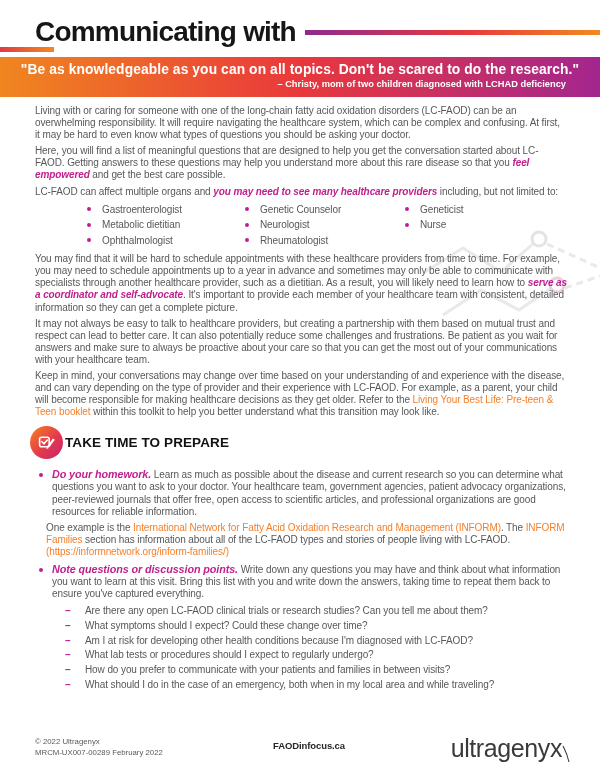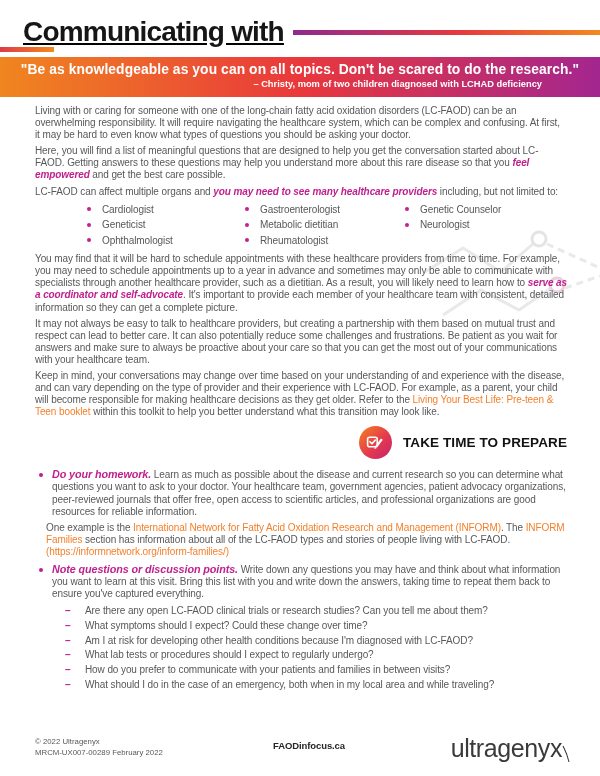--- a/index.html
+++ b/index.html
@@ -12,34 +12,34 @@
   }
   .page { position:relative; width:600px; height:776px; overflow:hidden; background:#fff; }
 
   
   header { padding-top:17px; }
   .trow { display:flex; align-items:center; }
   .title {
     font-size:28px; font-weight:bold; color:#161616;
     margin:0; line-height:30px; letter-spacing:-0.8px; white-space:nowrap;
   }
-  .trow1 { padding-left:23px;text-decoration:underline; }
+  .trow1 { padding-left:35px; }
   .trow2 { }
   .rule { height:5px; }
   .rule-right { flex:1; margin-left:9px; background:linear-gradient(90deg,#8e2a8e 0%, #e8393d 55%, #f28a20 100%); }
   .rule-left  { width:54px; margin-right:5px; background:linear-gradient(90deg,#df3a46 0%, #f28a20 100%); }
 
   
   .banner {
     margin-top:5px; height:40px; width:100%;
     background:linear-gradient(90deg,#f0861f 0%, #e9383c 50%, #a3268f 100%);
     color:#fff; overflow:hidden;
   }
   .quote { text-align:center; font-size:13.8px; font-weight:bold; padding-top:5px; letter-spacing:0.1px; }
-  .attribution { text-align:right; padding-right:58px; font-size:9.3px; font-weight:bold; margin-top:2px; }
+  .attribution { text-align:right; padding-right:34px; font-size:9.3px; font-weight:bold; margin-top:2px; }
 
   
   .molecule { position:absolute; right:0; top:218px; width:175px; height:122px; z-index:0; }
 
   
   main {
     position:relative; z-index:1;
     padding:8px 33px 0 35px;
     color:#57585a; font-size:10px; line-height:12.1px; letter-spacing:-0.1px;
   }
@@ -48,21 +48,21 @@
   .lead-in { font-size:10.8px; }
   a.orange { color:#f57f29; text-decoration:none; cursor:pointer; }
 
   .providers {
     display:grid; grid-template-columns:158px 160px auto;
     padding-left:52px; margin:1px 0 5px 0;
   }
   .prov { display:flex; align-items:center; line-height:15.5px; }
   .pdot { width:4px; height:4px; border-radius:50%; background:#c0208e; margin-right:11px; flex:none; }
 
-  .section-head { display:flex; align-items:center; gap:11px; margin:8px 0 9px -5px;justify-content:flex-end; }
+  .section-head { display:flex; align-items:center; gap:2px; margin:8px 0 9px -5px; }
   .icon-circle {
     width:33px; height:33px; border-radius:50%; flex:none;
     background:linear-gradient(135deg,#f4831f 0%, #e43a4d 55%, #c52370 100%);
     display:flex; align-items:center; justify-content:center;
   }
   .section-title { font-size:13.5px; font-weight:bold; color:#121212; margin:0; letter-spacing:0.1px; }
 
   .bullet { display:flex; margin:0 0 4px 0; }
   .bdot { width:4px; height:4px; border-radius:50%; background:#c0208e; margin:5px 9px 0 4px; flex:none; }
   .bullet p { margin:0; }
@@ -117,41 +117,41 @@
 
     <p>Living with or caring for someone with one of the long-chain fatty acid oxidation disorders (LC-FAOD) can be an overwhelming responsibility. It will require navigating the healthcare system, which can be complex and confusing. At first, it may be hard to even know what types of questions you should be asking your doctor.</p>
 
     <p><span>Here, you will find a list of meaningful questions that are designed to help you get the conversation started about LC-FAOD. Getting answers to these questions may help you understand more about this rare disease so that you </span><span class="mag">feel empowered</span><span> and get the best care possible.</span></p>
 
     <p><span>LC-FAOD can affect multiple organs and </span><span class="mag">you may need to see many healthcare providers</span><span> including, but not limited to:</span></p>
 
     <div class="providers">
       <div class="prov">
           <span class="pdot"></span>
-          <span>Cardiologist</span>
-        </div>
-      <div class="prov">
-          <span class="pdot"></span>
           <span>Gastroenterologist</span>
         </div>
       <div class="prov">
           <span class="pdot"></span>
           <span>Genetic Counselor</span>
         </div>
       <div class="prov">
           <span class="pdot"></span>
           <span>Geneticist</span>
         </div>
       <div class="prov">
           <span class="pdot"></span>
           <span>Metabolic dietitian</span>
         </div>
       <div class="prov">
           <span class="pdot"></span>
           <span>Neurologist</span>
+        </div>
+      <div class="prov">
+          <span class="pdot"></span>
+          <span>Nurse</span>
         </div>
       <div class="prov">
           <span class="pdot"></span>
           <span>Ophthalmologist</span>
         </div>
       <div class="prov">
           <span class="pdot"></span>
           <span>Rheumatologist</span>
         </div>
     </div>

